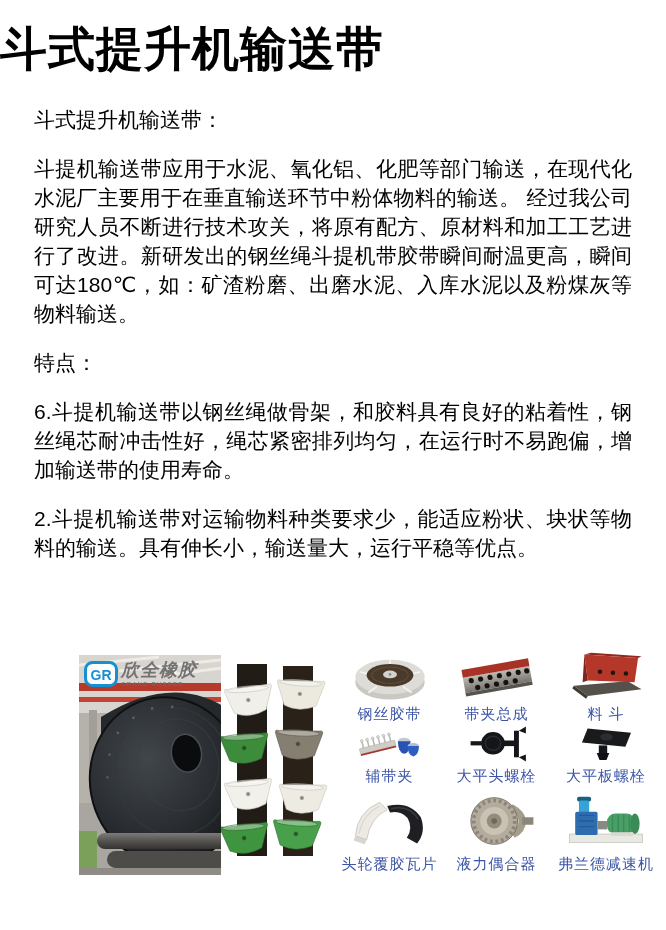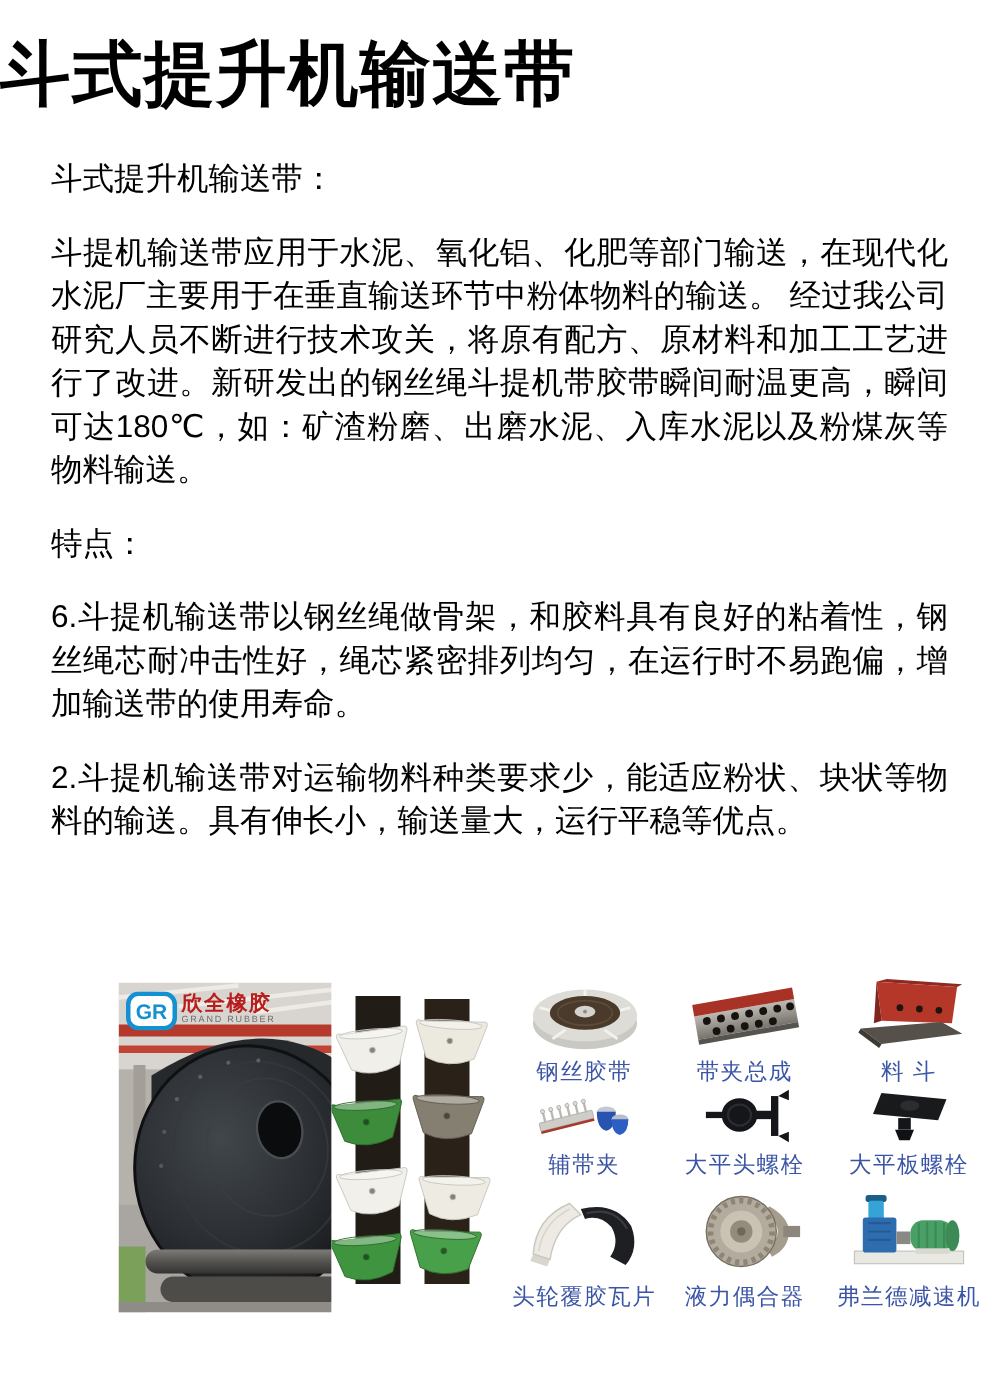--- a/index.html
+++ b/index.html
@@ -35,21 +35,21 @@
     overflow: hidden;
     margin-left: 46px;
   }
   .photo-left svg { display:block; }
   .photo-logo {
     position: absolute; left: 5px; top: 6px;
     display: flex; align-items: flex-start; gap: 3px;
   }
   .logo-badge { display:block; }
   .logo-texts { display: flex; flex-direction: column; line-height: 1; }
-  .logo-cn { font-size: 14px; font-weight: 700; color: #b91c1c; letter-spacing: 1px; }
+  .logo-cn { font-size: 18px; font-weight: 700; color: #737373; letter-spacing: 1px; font-style: italic; }
   .logo-en { font-size: 6px; color: #6d6d6d; letter-spacing: 1.2px; margin-top: 2px; }
 
   .photo-mid {
     position: absolute; left: 221px; top: 0; width: 116px; height: 224px;
     background: #fff;
   }
 
   .grid {
     position: absolute; left: 336px; top: 2px; width: 326px;
     display: grid;

